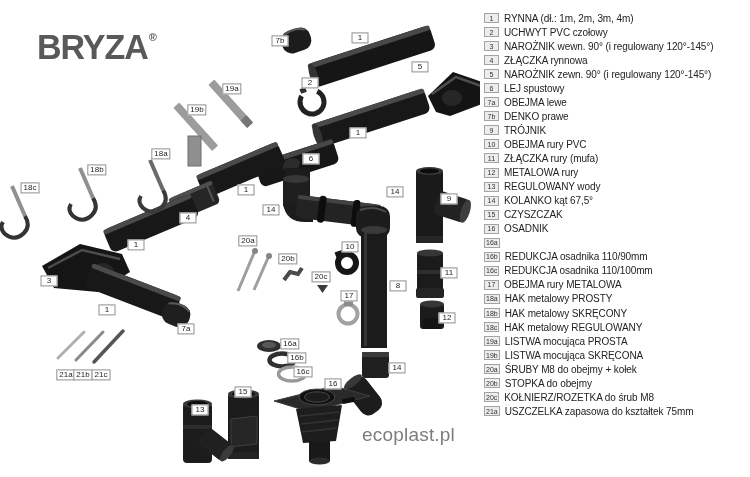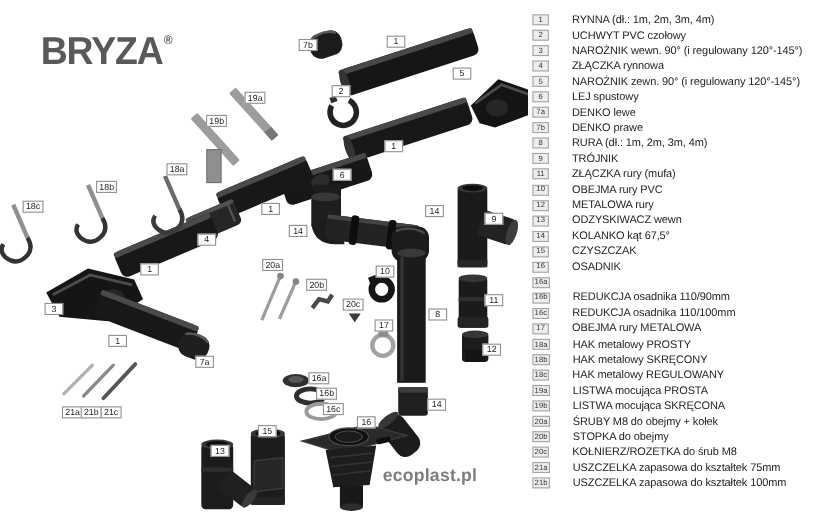--- a/index.html
+++ b/index.html
@@ -16,23 +16,23 @@
     position:absolute;left:37px;top:30px;
     color:var(--logo-color,#58595b);
     font-weight:bold;font-size:34px;letter-spacing:-1px;
     line-height:1;white-space:nowrap;
     transform:scaleY(1.04);
   }
   .brand .reg{font-size:11px;vertical-align:18px;letter-spacing:0;margin-left:1px;}
 
   
   .website{
-    position:absolute;left:348px;top:424px;
+    position:absolute;left:362px;top:424px;
     color:var(--footer-color,#7d7d7d);
-    font-weight:bold;font-size:16px;letter-spacing:0.2px;
+    font-weight:normal;font-size:19px;letter-spacing:0.2px;
   }
 
   
   .diagram{position:absolute;left:0;top:0;width:480px;height:477px;}
   .diagram svg{position:absolute;left:0;top:0;}
   .diagram-labels{position:absolute;left:0;top:0;width:480px;height:477px;pointer-events:none;}
   .part-label{
     position:absolute;transform:translate(-50%,-50%);
     background:#ffffff;border:1px solid #8f8f8f;
     color:#1e1e1e;font-size:8px;line-height:1.15;
@@ -49,21 +49,21 @@
     white-space:nowrap;
   }
   .legend-num{
     box-sizing:border-box;flex:0 0 auto;
     min-width:15px;height:10px;padding:0 1px;
     display:inline-flex;align-items:center;justify-content:center;
     background:#ededed;border:1px solid #a3a3a3;
     font-size:7px;color:#333333;line-height:1;
   }
   .legend-label{
-    font-size:10px;color:#232323;letter-spacing:-0.1px;margin-left:16px;
+    font-size:10px;color:#232323;letter-spacing:-0.1px;
   }
 </style>
 </head>
 <body>
 
 <div class="page">
 
   <div class="brand"><span>BRYZA</span><span class="reg">®</span></div>
 
   <div class="diagram">
@@ -344,49 +344,45 @@
       <div class="legend-row">
         <span class="legend-num">5</span>
         <span class="legend-label">NAROŻNIK zewn. 90° (i regulowany 120°-145°)</span>
       </div>
       <div class="legend-row">
         <span class="legend-num">6</span>
         <span class="legend-label">LEJ spustowy</span>
       </div>
       <div class="legend-row">
         <span class="legend-num">7a</span>
-        <span class="legend-label">DENKO lewe</span>
+        <span class="legend-label">OBEJMA lewe</span>
       </div>
       <div class="legend-row">
         <span class="legend-num">7b</span>
         <span class="legend-label">DENKO prawe</span>
       </div>
       <div class="legend-row">
-        <span class="legend-num">8</span>
-        <span class="legend-label">RURA (dł.: 1m, 2m, 3m, 4m)</span>
-      </div>
-      <div class="legend-row">
         <span class="legend-num">9</span>
         <span class="legend-label">TRÓJNIK</span>
       </div>
       <div class="legend-row">
+        <span class="legend-num">10</span>
+        <span class="legend-label">OBEJMA rury PVC</span>
+      </div>
+      <div class="legend-row">
         <span class="legend-num">11</span>
         <span class="legend-label">ZŁĄCZKA rury (mufa)</span>
       </div>
       <div class="legend-row">
-        <span class="legend-num">10</span>
-        <span class="legend-label">OBEJMA rury PVC</span>
-      </div>
-      <div class="legend-row">
         <span class="legend-num">12</span>
         <span class="legend-label">METALOWA rury</span>
       </div>
       <div class="legend-row">
         <span class="legend-num">13</span>
-        <span class="legend-label">ODZYSKIWACZ wewn</span>
+        <span class="legend-label">REGULOWANY wody</span>
       </div>
       <div class="legend-row">
         <span class="legend-num">14</span>
         <span class="legend-label">KOLANKO kąt 67,5°</span>
       </div>
       <div class="legend-row">
         <span class="legend-num">15</span>
         <span class="legend-label">CZYSZCZAK</span>
       </div>
       <div class="legend-row">
@@ -437,19 +433,15 @@
         <span class="legend-label">STOPKA do obejmy</span>
       </div>
       <div class="legend-row">
         <span class="legend-num">20c</span>
         <span class="legend-label">KOŁNIERZ/ROZETKA do śrub M8</span>
       </div>
       <div class="legend-row">
         <span class="legend-num">21a</span>
         <span class="legend-label">USZCZELKA zapasowa do kształtek 75mm</span>
       </div>
-      <div class="legend-row">
-        <span class="legend-num">21b</span>
-        <span class="legend-label">USZCZELKA zapasowa do kształtek 100mm</span>
-      </div>
     </div>
 
 </div>
 
 </body></html>

